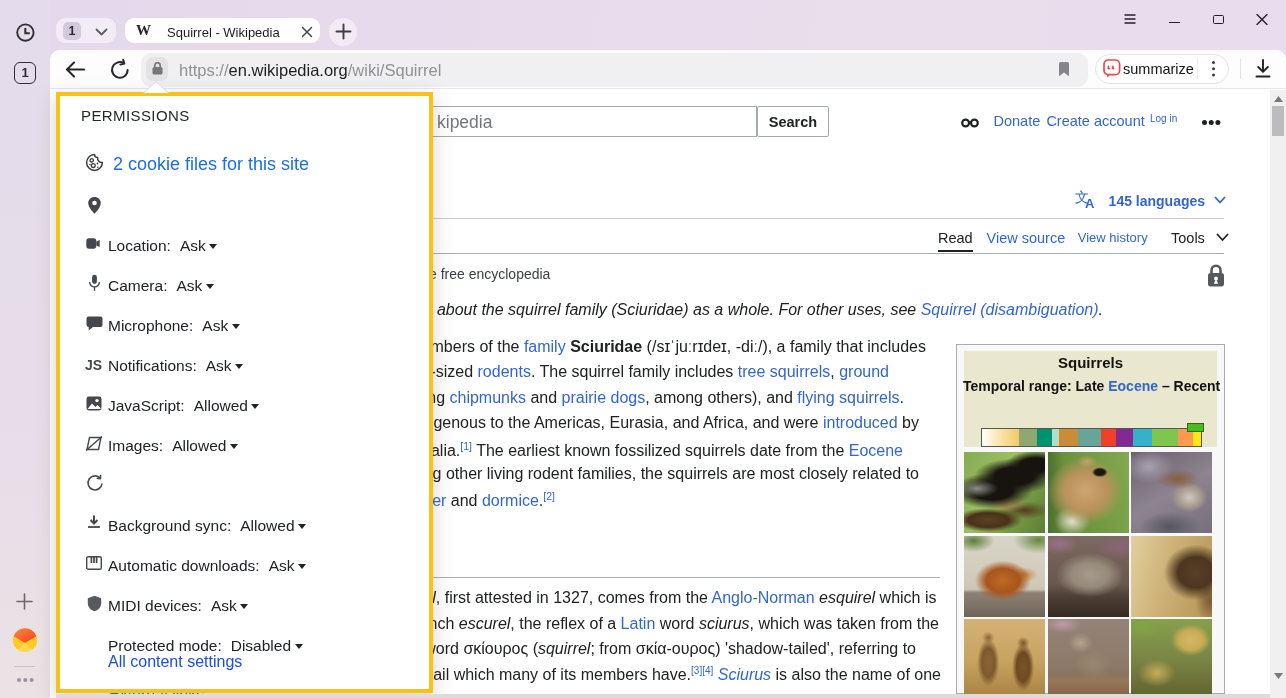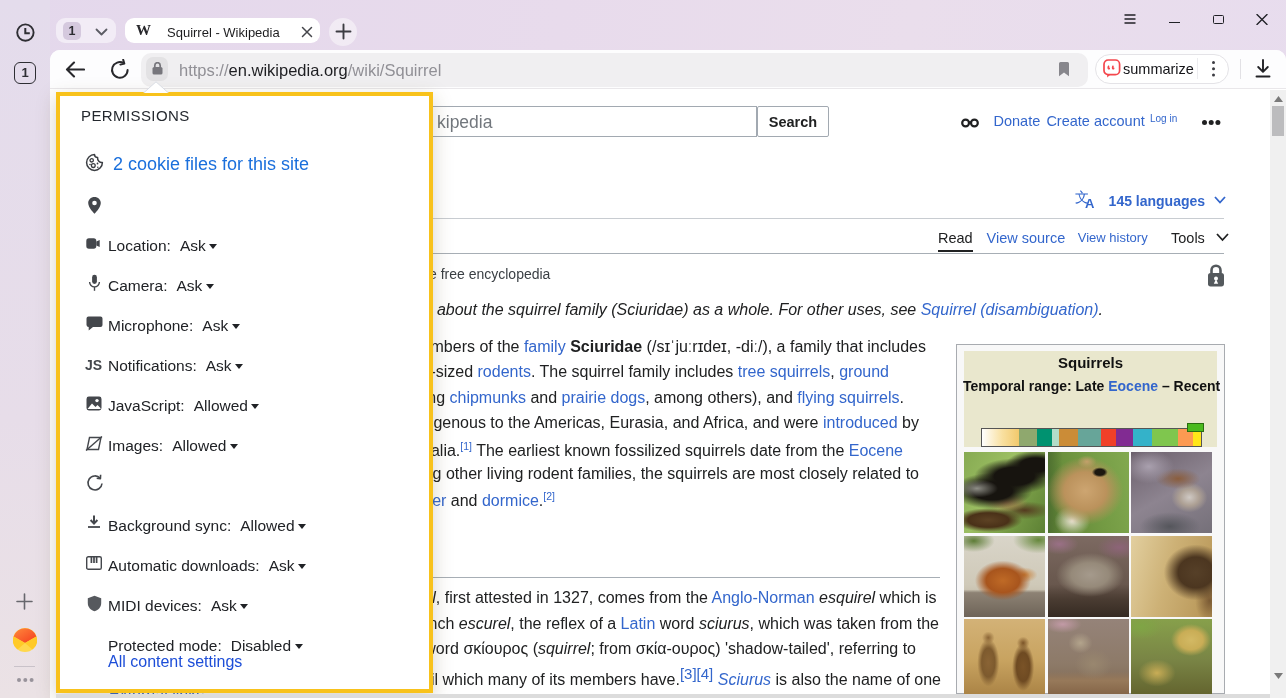--- a/index.html
+++ b/index.html
@@ -162,21 +162,21 @@
  <div class="abs pline" style="right:382px;top:298.8px"><a class="wlink" href="#">squirrels</a> (including <a class="wlink" href="#">chipmunks</a> and <a class="wlink" href="#">prairie dogs</a>, among others), and <a class="wlink" href="#">flying squirrels</a>.</div>
  <div class="abs pline" style="right:367px;top:324.2px">Squirrels are indigenous to the Americas, Eurasia, and Africa, and were <a class="wlink" href="#">introduced</a> by</div>
  <div class="abs pline" style="right:383px;top:349.6px">humans to Australia.<sup style="font-size:10.5px"><a class="wlink" href="#">[1]</a></sup> The earliest known fossilized squirrels date from the <a class="wlink" href="#">Eocene</a></div>
  <div class="abs pline" style="right:367px;top:375px">epoch, and among other living rodent families, the squirrels are most closely related to</div>
  <div class="abs pline" style="right:731px;top:400.4px">the mountain <a class="wlink" href="#">beaver</a> and <a class="wlink" href="#">dormice</a>.<sup style="font-size:10.5px"><a class="wlink" href="#">[2]</a></sup></div>
 
  <div class="abs" style="left:200px;top:486.5px;width:690px;height:1px;background:#a7aeb5"></div>
  <div class="abs pline" style="right:349.5px;top:499.4px">The word <i>squirrel</i>, first attested in 1327, comes from the <a class="wlink" href="#">Anglo-Norman</a> <i>esquirel</i> which is</div>
  <div class="abs pline" style="right:347px;top:524.6px">from the Old French <i>escurel</i>, the reflex of a <a class="wlink" href="#">Latin</a> word <i>sciurus</i>, which was taken from the</div>
  <div class="abs pline" style="right:370px;top:549.8px">Ancient Greek word σκίουρος (<i>squirrel</i>; from σκία-ουρος) 'shadow-tailed', referring to</div>
- <div class="abs pline" style="right:345px;top:575px">the long bushy tail which many of its members have.<sup style="font-size:15px"><a class="wlink" href="#">[3]</a><a class="wlink" href="#">[4]</a></sup> <a class="wlink" href="#"><i>Sciurus</i></a> is also the name of one</div>
+ <div class="abs pline" style="right:345px;top:575px">the long bushy tail which many of its members have.<sup style="font-size:10px"><a class="wlink" href="#">[3]</a><a class="wlink" href="#">[4]</a></sup> <a class="wlink" href="#"><i>Sciurus</i></a> is also the name of one</div>
  <div class="abs" style="left:366px;top:603px;font-size:12px;"><a class="wlink" href="#">[4]</a></div>
  <div class="abs" style="left:59px;top:596px;font-size:16px;"><a class="wlink" href="#">External links</a></div>
 
  <div class="abs" style="left:906px;top:254px;width:269px;height:350px;border:1px solid #a8abb0;background:#f8f8f8"></div>
  <div class="abs" style="left:914px;top:261px;width:253px;height:96px;background:#e9e7cd"></div>
  <div class="abs" style="left:914px;top:264px;width:253px;text-align:center;font-size:15px;font-weight:bold;color:#111">Squirrels</div>
  <div class="abs" style="left:913px;top:288px;width:253px;text-align:center;font-size:14px;font-weight:bold;color:#111;white-space:nowrap">Temporal range: Late <a class="wlink" href="#">Eocene</a> – Recent</div>
 
  <div class="abs" style="left:931px;top:338px;width:221px;height:19px;border:1px solid #555;display:flex">
   <div style="width:36.5px;background:linear-gradient(90deg,#ffffff,#f9e0a0 55%,#f2c96c)"></div>

